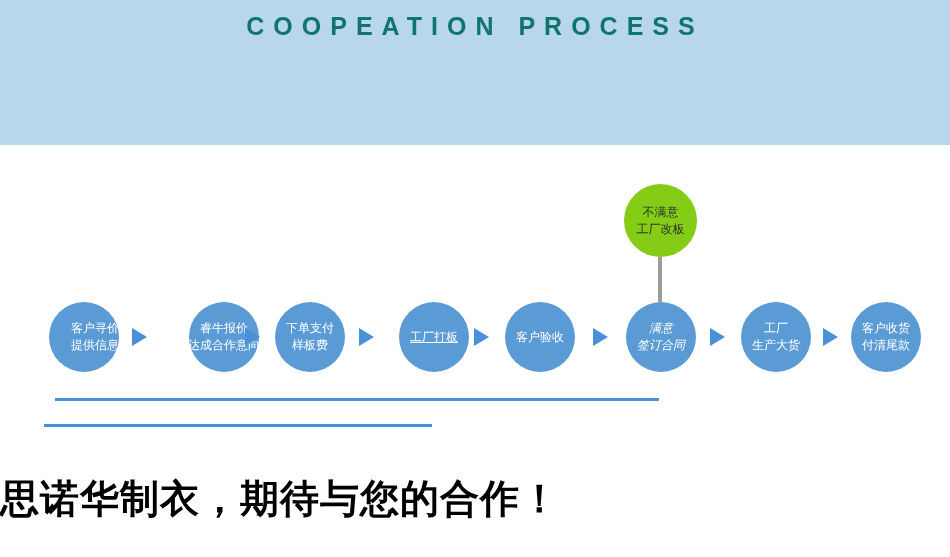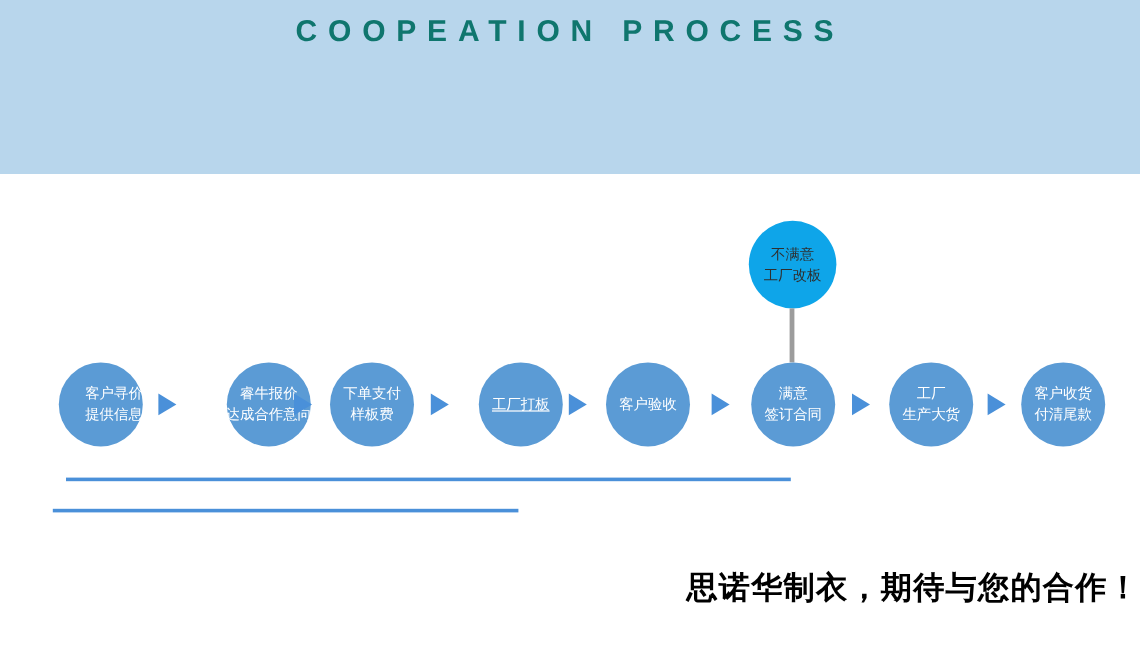--- a/index.html
+++ b/index.html
@@ -58,21 +58,21 @@
   }
   .node span { display: block; white-space: nowrap; }
 
   .alt-node {
     position: absolute;
     top: 184px;
     left: 624px;
     width: 73px;
     height: 73px;
     border-radius: 50%;
-    background: #0ea5e9;
+    background: #84cc16;
     color: #2f2f2f;
     display: flex;
     flex-direction: column;
     align-items: center;
     justify-content: center;
     text-align: center;
     font-size: 12px;
     line-height: 17px;
   }
   .alt-node span { display: block; white-space: nowrap; }
@@ -103,41 +103,41 @@
   .arrow-5 { left: 593px; }
   .arrow-6 { left: 710px; }
   .arrow-7 { left: 823px; }
 
   
   .node-1 { left: 49px; align-items: flex-end; }
   .node-2 { left: 161px; margin-left: 28px; }
   .node-3 { left: 275px; }
   .node-4 { left: 399px; text-decoration: underline; }
   .node-5 { left: 505px; }
-  .node-6 { left: 626px; }
+  .node-6 { left: 626px; font-style: italic; }
   .node-7 { left: 741px; }
   .node-8 { left: 851px; }
 
   
   .underline {
     position: absolute;
     height: 3px;
     background: #4a90d9;
   }
   .underline-1 { top: 398px; left: 55px;  width: 604px; }
   .underline-2 { top: 424px; left: 44px;  width: 388px; }
 
   
   .slogan {
     position: absolute;
     top: 472px;
     left: 0;
     width: 950px;
-    text-align: right;
-    font-size: 26px;
+    text-align: left;
+    font-size: 39px;
     font-weight: bold;
     color: #000000;
     letter-spacing: 1px;
   }
 </style>
 </head>
 <body>
 
 <div class="page">
 

